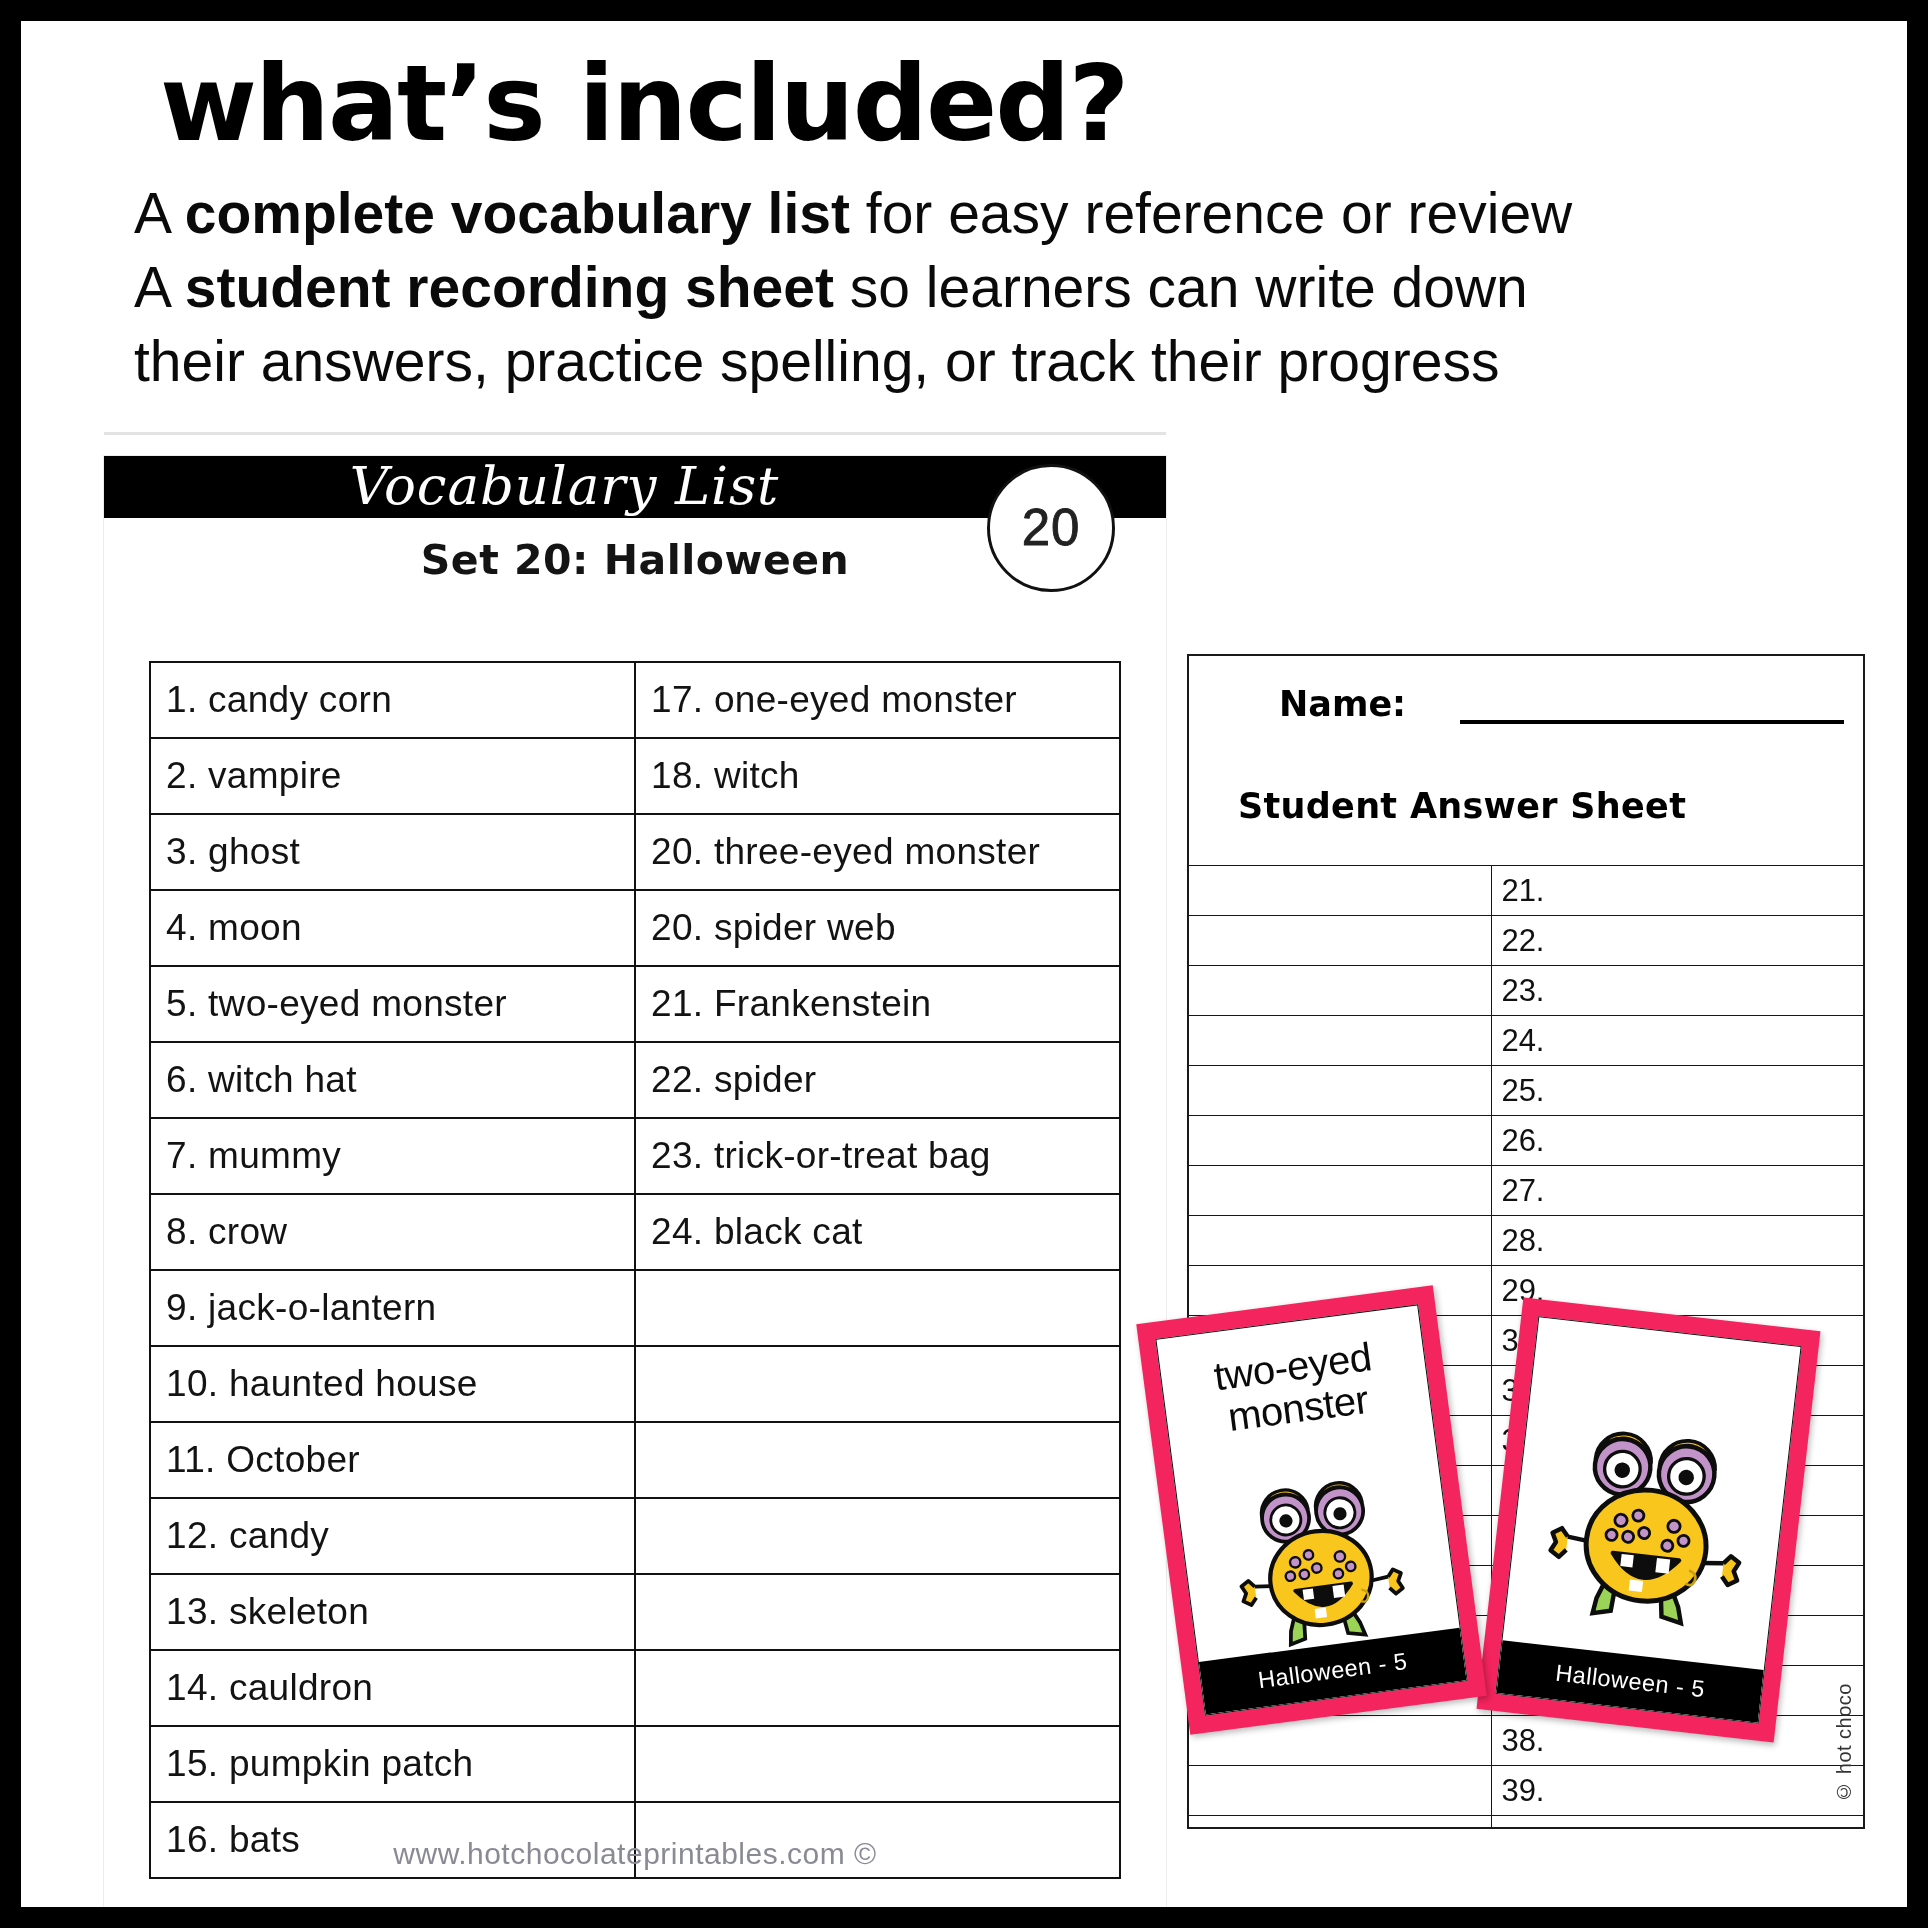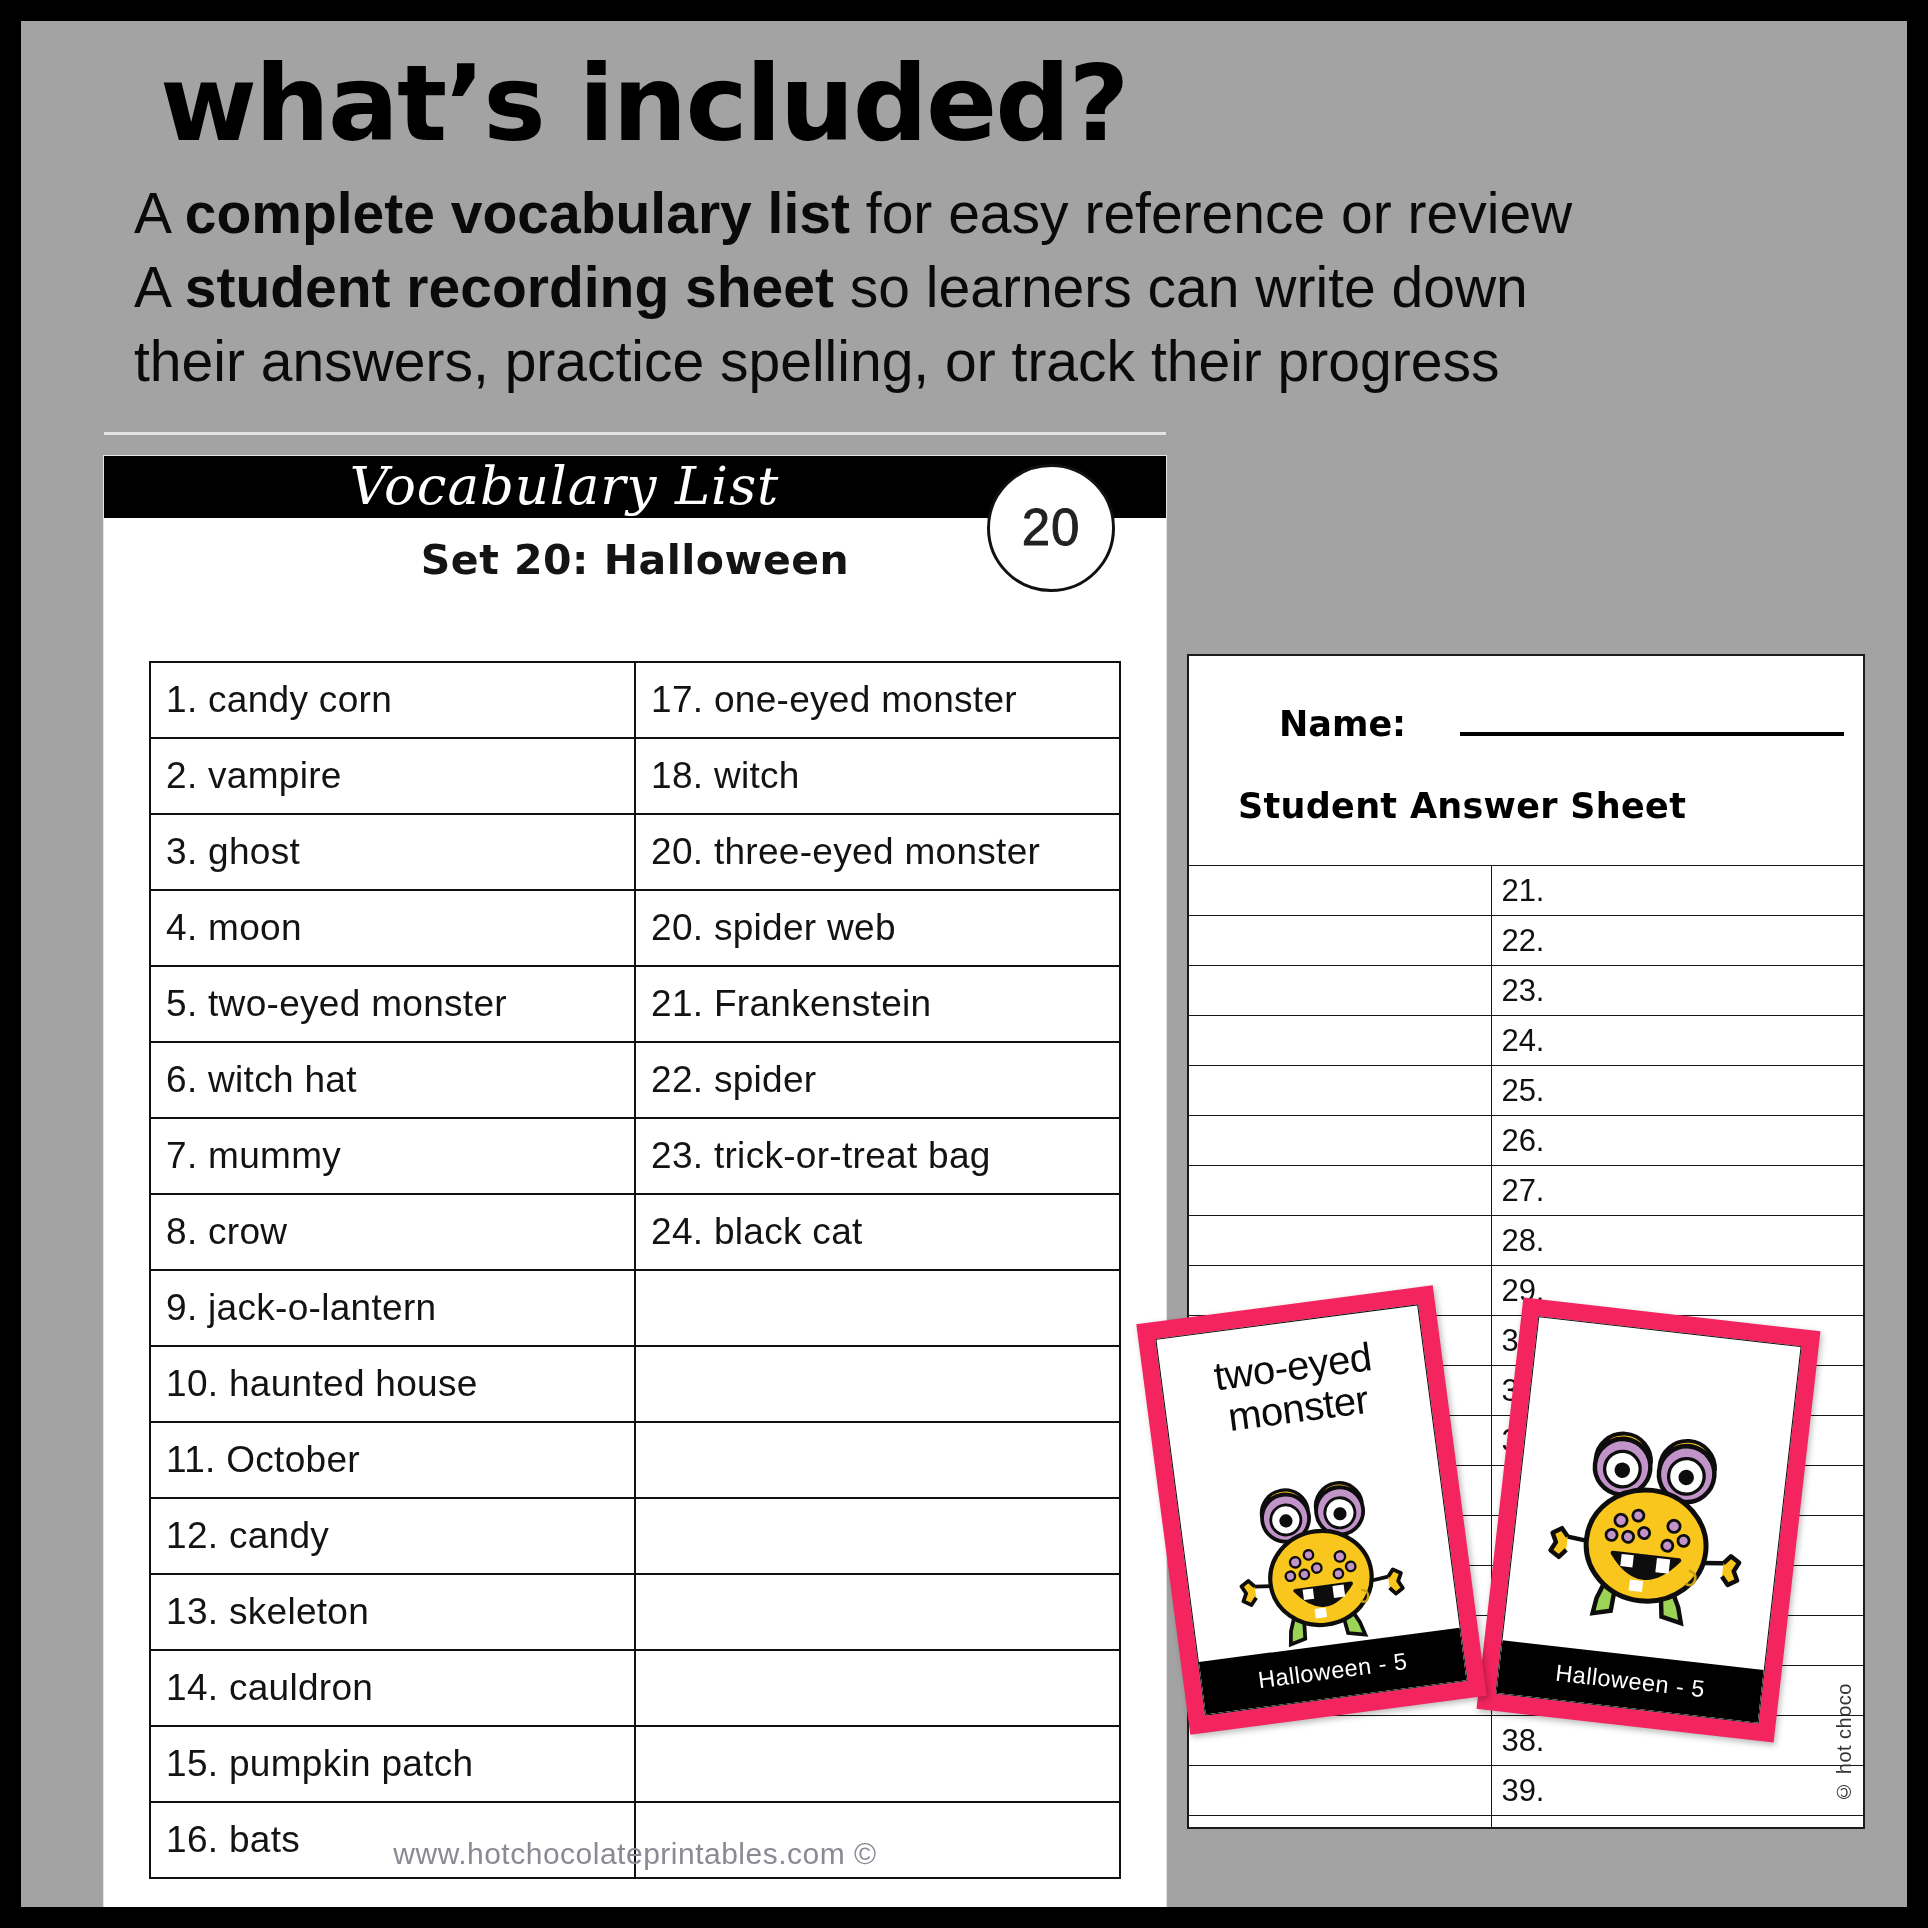--- a/index.html
+++ b/index.html
@@ -13,21 +13,21 @@
   
   #page {
     position: relative;
     width: 1928px; height: 1928px;
     background: #000000;
     padding: 21px;
   }
   #canvas {
     position: relative;
     width: 100%; height: 100%;
-    background: #a3a3a3;
+    background: #ffffff;
     overflow: hidden;
   }
 
   
   #headline {
     position: absolute;
     left: 0; top: 0;
     width: 1887px;
   }
   .h-title {
@@ -147,22 +147,22 @@
   #answer-sheet {
     position: absolute;
     left: 1166px; top: 633px;
     width: 678px; height: 1175px;
     background: #ffffff;
     border: 2.8px solid #1a1a1a;
     overflow: hidden;
   }
   #name-row {
     position: absolute;
-    left: 90px; top: 48px;
-    display: flex; 
+    left: 90px; top: 28px;
+    display: flex; align-items: flex-end;
     width: 565px;
     gap: 44px;
   }
   #name-label {
     font-family: "DejaVu Sans", sans-serif;
     font-weight: 700;
     font-size: 35px;
     color: #000;
     margin-right: 9.4px;
   }

